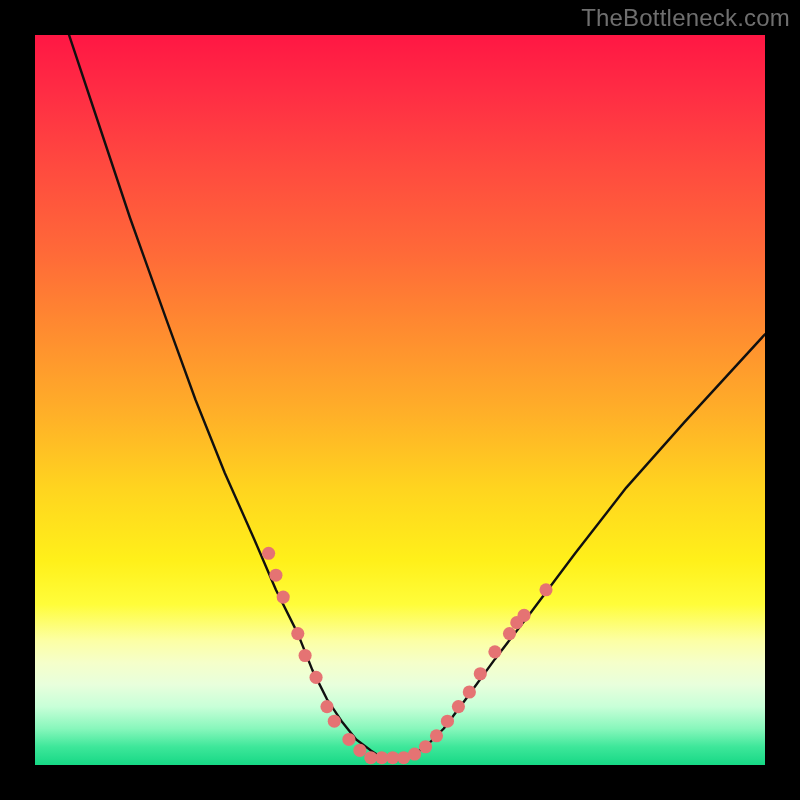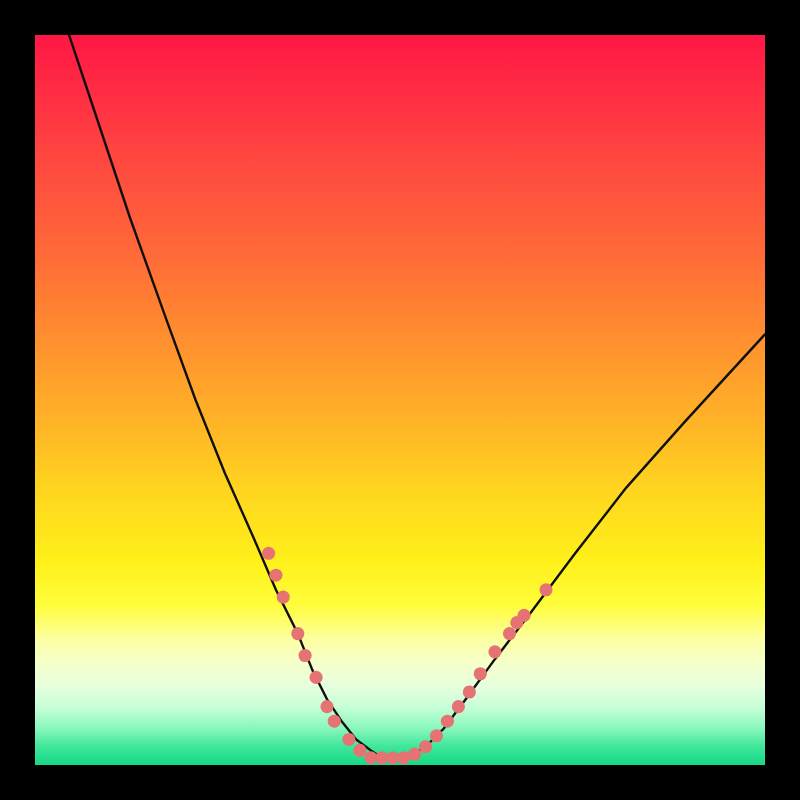--- a/index.html
+++ b/index.html
@@ -63,20 +63,21 @@
     position: absolute;
     inset: 0;
     width: 730px;
     height: 730px;
     z-index: 10;
   }
 </style>
 </head>
 <body>
 <div class="outer">
+  <div class="watermark">TheBottleneck.com</div>
 
   <div class="plot">
     <div class="gradient"></div>
     <svg class="overlay" viewBox="0 0 730 730" preserveAspectRatio="none">
       <g id="curve-group">
           <path d="M21.90 -36.50 L58.40 73.00 L94.90 182.50 L131.40 284.70 L160.60 365.00 L189.80 438.00 L219.00 503.70 L240.90 554.80 L262.80 598.60 L277.40 635.10 L292.00 664.30 L306.60 686.20 L321.20 704.45 L335.80 715.40 L346.75 722.70 L357.70 726.35 L372.30 722.70 L390.55 711.75 L408.80 693.50 L430.70 664.30 L459.90 624.15 L496.40 576.70 L540.20 518.30 L591.30 452.60 L649.70 386.90 L730.00 299.30" fill="none" stroke="#101010" stroke-width="2.4" stroke-linejoin="round" stroke-linecap="round"></path>
         </g>
       <g id="dots-group">
           <circle cx="233.60" cy="518.30" r="6.57" fill="#e57373"></circle>
           <circle cx="240.90" cy="540.20" r="6.57" fill="#e57373"></circle>

